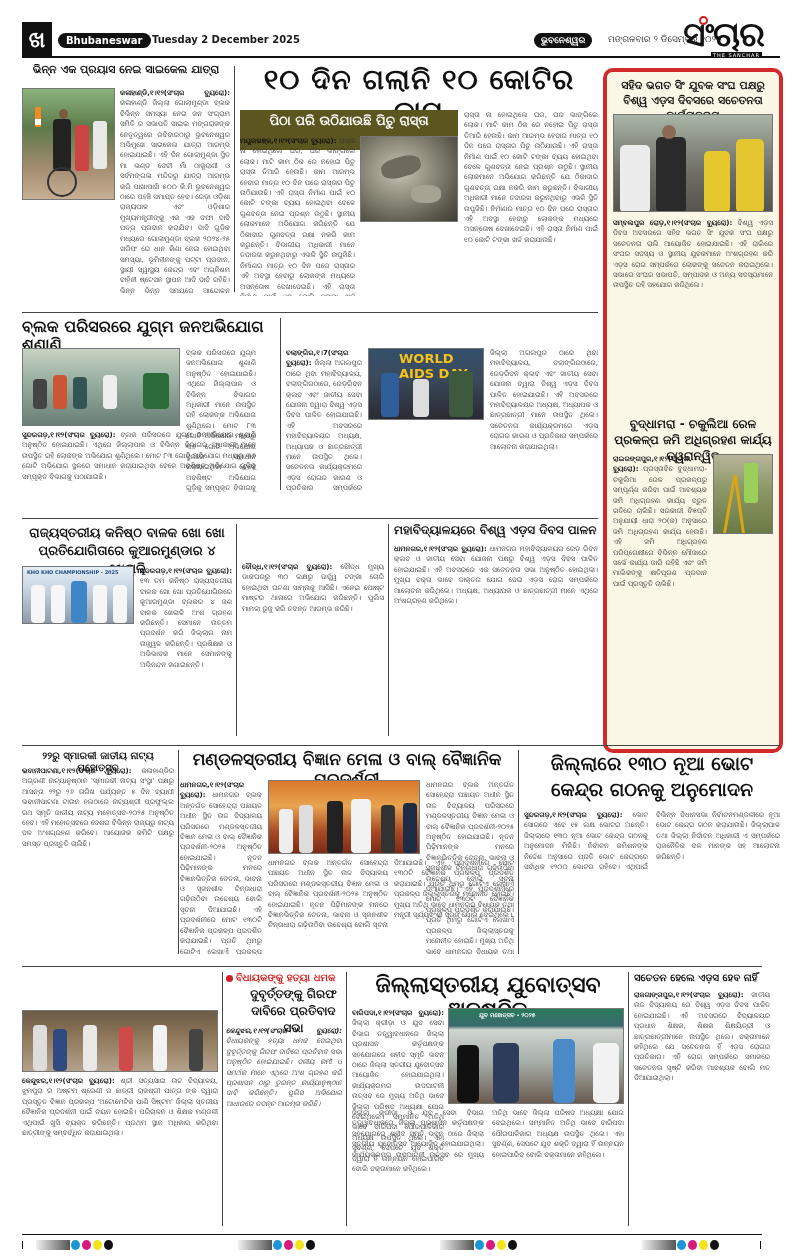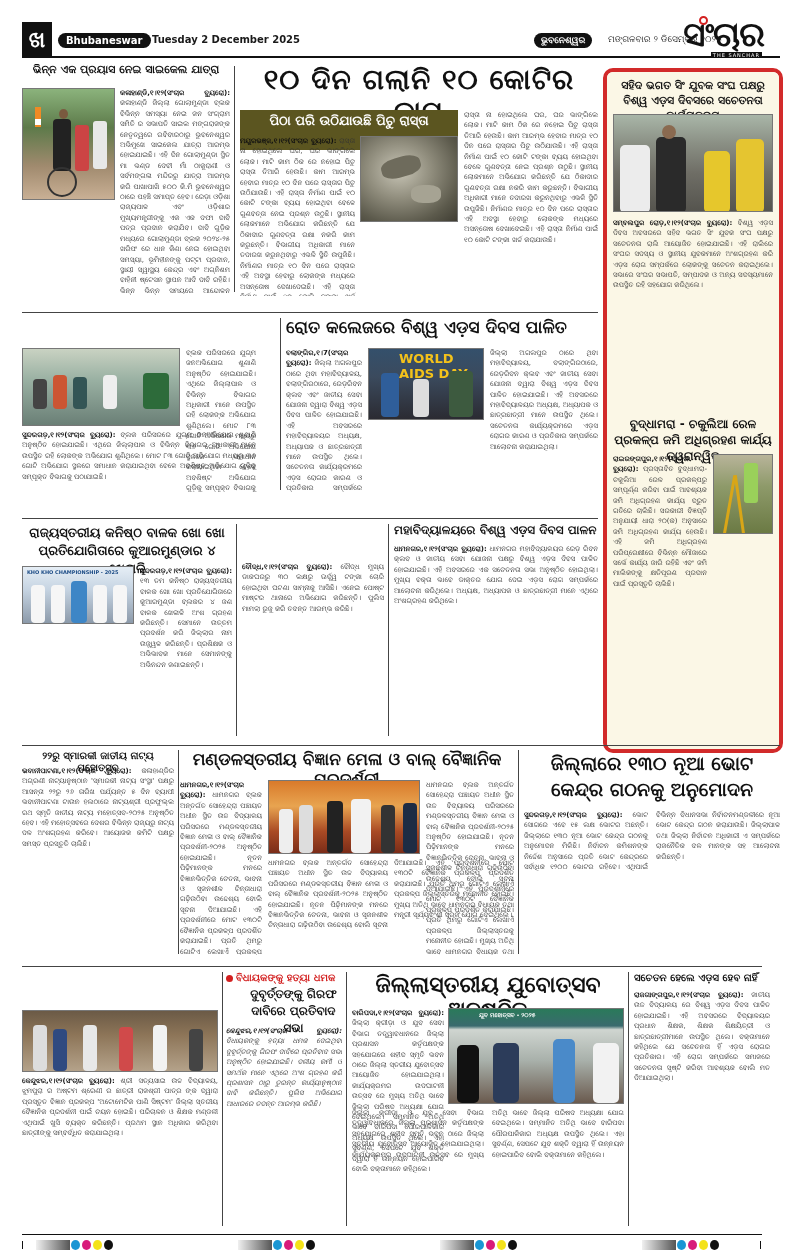--- a/index.html
+++ b/index.html
@@ -112,40 +112,40 @@
       <div style="position:absolute;left:30px;top:8px;width:14px;height:40px;background:#9ad05a;border-radius:3px;"></div>
       <div style="position:absolute;left:14px;top:20px;width:3px;height:60px;background:#d9a617;transform:rotate(10deg);"></div>
       <div style="position:absolute;left:24px;top:20px;width:3px;height:60px;background:#d9a617;transform:rotate(-8deg);"></div>
     </div>
   </div>
 </div>
 
 <div class="hrule" style="left:22px;top:312px;width:576px;"></div>
 
 <div class="story" style="left:22px;top:318px;width:252px;height:175px;">
+  <div class="hl" style="font-size:16px;">ବ୍ଲକ ପରିସରରେ ଯୁଗ୍ମ ଜନଅଭିଯୋଗ ଶୁଣାଣି</div>
   <div class="photo" style="left:0;top:30px;width:158px;height:78px;background:linear-gradient(180deg,#c9d2c2 0%,#9ab1a3 40%,#6a7f76 100%);">
     <div style="position:absolute;left:10px;top:30px;width:14px;height:30px;background:#444;border-radius:4px;"></div>
     <div style="position:absolute;left:30px;top:26px;width:14px;height:34px;background:#c53;border-radius:4px;"></div>
     <div style="position:absolute;left:50px;top:28px;width:14px;height:32px;background:#355;border-radius:4px;"></div>
     <div style="position:absolute;left:80px;top:26px;width:14px;height:34px;background:#eee;border-radius:4px;"></div>
     <div style="position:absolute;left:120px;top:24px;width:26px;height:36px;background:#2d6b3a;border-radius:4px;"></div>
   </div>
   <div class="body-text" style="position:absolute;left:164px;top:30px;width:70px;">
     <span>ବ୍ଲକ ପରିସରରେ ଯୁଗ୍ମ ଜନଅଭିଯୋଗ ଶୁଣାଣି ଅନୁଷ୍ଠିତ ହୋଇଯାଇଛି। ଏଥିରେ ଜିଲ୍ଲାପାଳ ଓ ବିଭିନ୍ନ ବିଭାଗର ଅଧିକାରୀ ମାନେ ଉପସ୍ଥିତ ରହି ଲୋକଙ୍କ ଅଭିଯୋଗ ଶୁଣିଥିଲେ। ମୋଟ ୮୩ ଗୋଟି ଅଭିଯୋଗ ମଧ୍ୟରୁ ୩୬ ଗୋଟି ଅଭିଯୋଗ ସ୍ଥଳରେ ସମାଧାନ କରାଯାଇଥିବା ବେଳେ ଅବଶିଷ୍ଟ ଅଭିଯୋଗ ଗୁଡ଼ିକୁ ସମ୍ପୃକ୍ତ ବିଭାଗକୁ ପଠାଯାଇଛି।</span>
   </div>
   <div class="body-text" style="position:absolute;left:0;top:112px;width:234px;">
     <span class="dateline">ସୁନ୍ଦରଗଡ଼,୧।୧୨(ସଂଚାର ବ୍ୟୁରୋ):</span>
     <span>ବ୍ଲକ ପରିସରରେ ଯୁଗ୍ମ ଜନଅଭିଯୋଗ ଶୁଣାଣି ଅନୁଷ୍ଠିତ ହୋଇଯାଇଛି। ଏଥିରେ ଜିଲ୍ଲାପାଳ ଓ ବିଭିନ୍ନ ବିଭାଗର ଅଧିକାରୀ ମାନେ ଉପସ୍ଥିତ ରହି ଲୋକଙ୍କ ଅଭିଯୋଗ ଶୁଣିଥିଲେ। ମୋଟ ୮୩ ଗୋଟି ଅଭିଯୋଗ ମଧ୍ୟରୁ ୩୬ ଗୋଟି ଅଭିଯୋଗ ସ୍ଥଳରେ ସମାଧାନ କରାଯାଇଥିବା ବେଳେ ଅବଶିଷ୍ଟ ଅଭିଯୋଗ ଗୁଡ଼ିକୁ ସମ୍ପୃକ୍ତ ବିଭାଗକୁ ପଠାଯାଇଛି।</span>
   </div>
 </div>
 
 <div class="vrule" style="left:280px;top:318px;height:172px;"></div>
 
 <div class="story" style="left:286px;top:318px;width:312px;height:175px;">
-  <div class="hl" style="font-size:17px;">ରୋତ କଲେଜରେ ବିଶ୍ୱ ଏଡ଼ସ ଦିବସ ପାଳିତ</div>
   <div class="body-text" style="position:absolute;left:0;top:30px;width:76px;">
     <span class="dateline">ବଲାଙ୍ଗିର,୧।7(ସଂଚାର ବ୍ୟୁରୋ):</span>
     <span>ଜିଲ୍ଲା ଅଗଲପୁର ଠାରେ ଥିବା ମହାବିଦ୍ୟାଳୟ, ବଲାଙ୍ଗିରଠାରେ, ରେଡ଼ରିବନ କ୍ଲବ ଏବଂ ଜାତୀୟ ସେବା ଯୋଜନା ଦ୍ୱାରା ବିଶ୍ୱ ଏଡ଼ସ ଦିବସ ପାଳିତ ହୋଇଯାଇଛି। ଏହି ଅବସରରେ ମହାବିଦ୍ୟାଳୟର ଅଧ୍ୟକ୍ଷ, ଅଧ୍ୟାପକ ଓ ଛାତ୍ରଛାତ୍ରୀ ମାନେ ଉପସ୍ଥିତ ଥିଲେ। ସଚେତନତା କାର୍ଯ୍ୟକ୍ରମରେ ଏଡ଼ସ ରୋଗର କାରଣ ଓ ପ୍ରତିକାର ସମ୍ପର୍କରେ ଆଲୋଚନା କରାଯାଇଥିଲା।</span>
   </div>
   <div class="photo" style="left:82px;top:30px;width:116px;height:72px;background:linear-gradient(180deg,#34506b 0%,#3b4a5d 40%,#2b2b32 100%);">
     <div style="position:absolute;left:30px;top:2px;font-size:13px;font-weight:bold;color:#f4c21a;">WORLD AIDS DAY</div>
     <div style="position:absolute;left:12px;top:24px;width:18px;height:44px;background:#2f5e9a;border-radius:4px;"></div>
     <div style="position:absolute;left:44px;top:30px;width:16px;height:38px;background:#ddd;border-radius:4px;"></div>
     <div style="position:absolute;left:80px;top:22px;width:24px;height:46px;background:#3d5a3f;border-radius:4px;"></div>
   </div>

